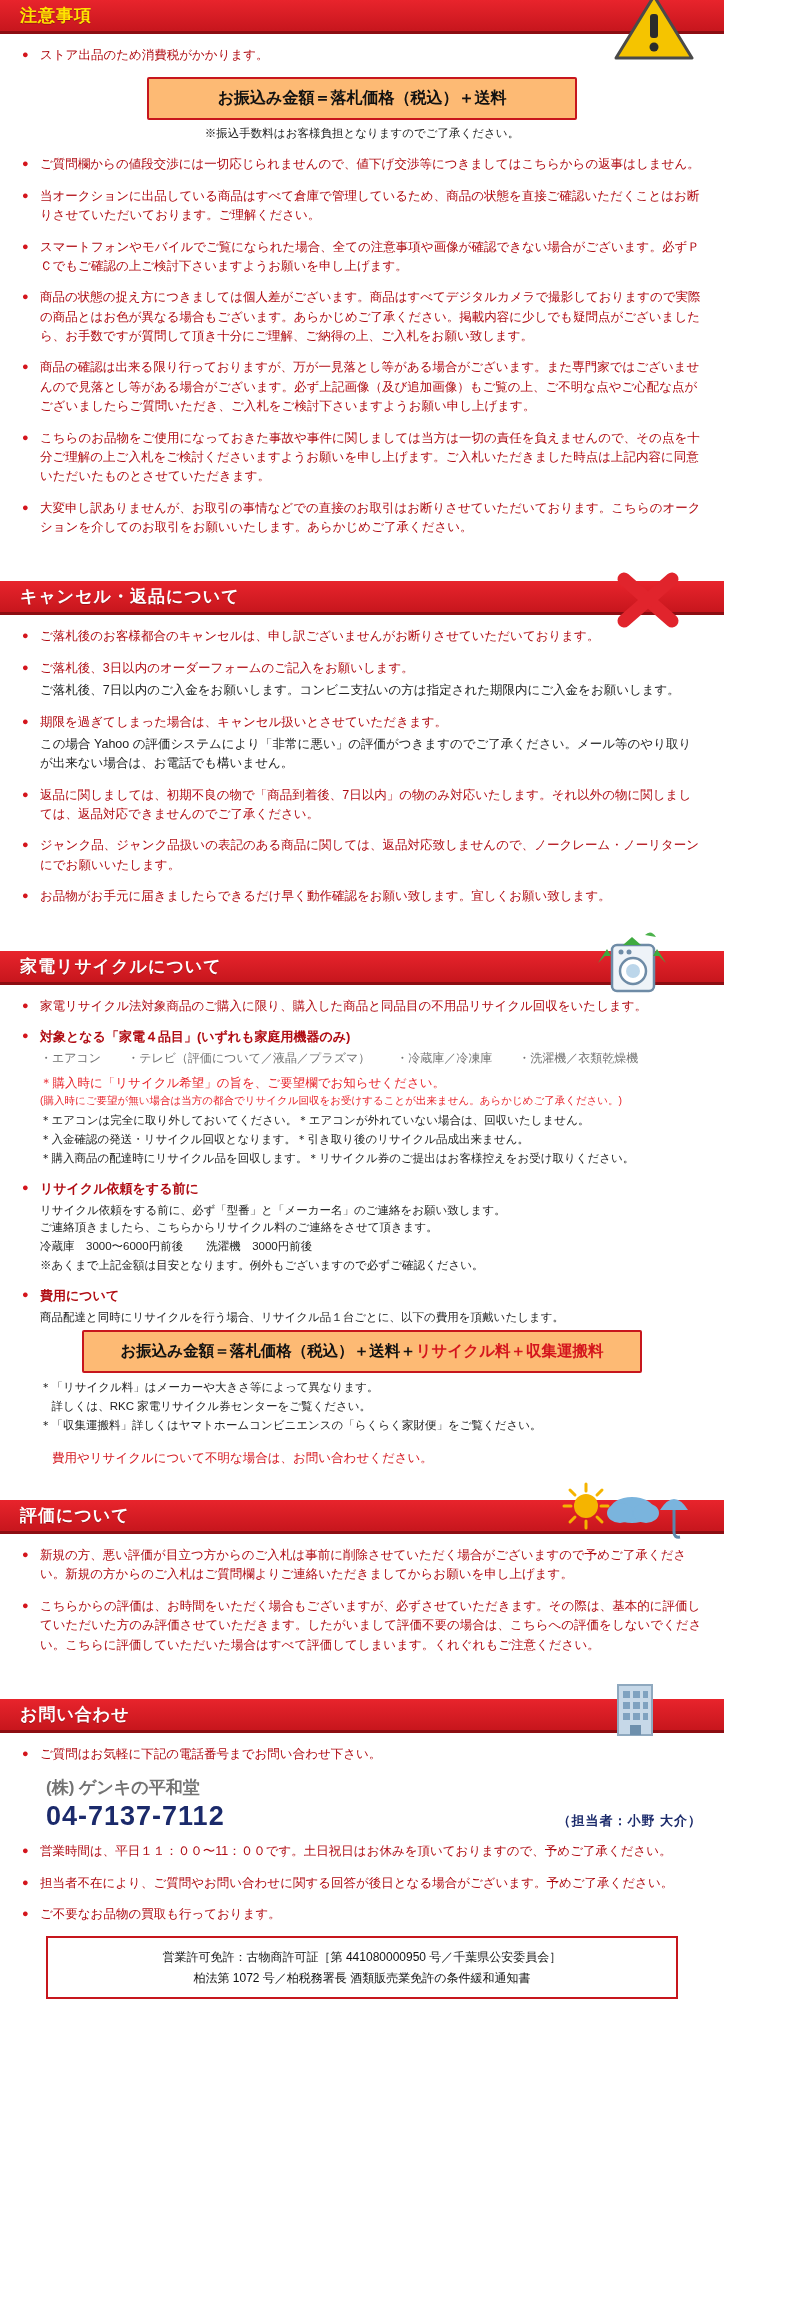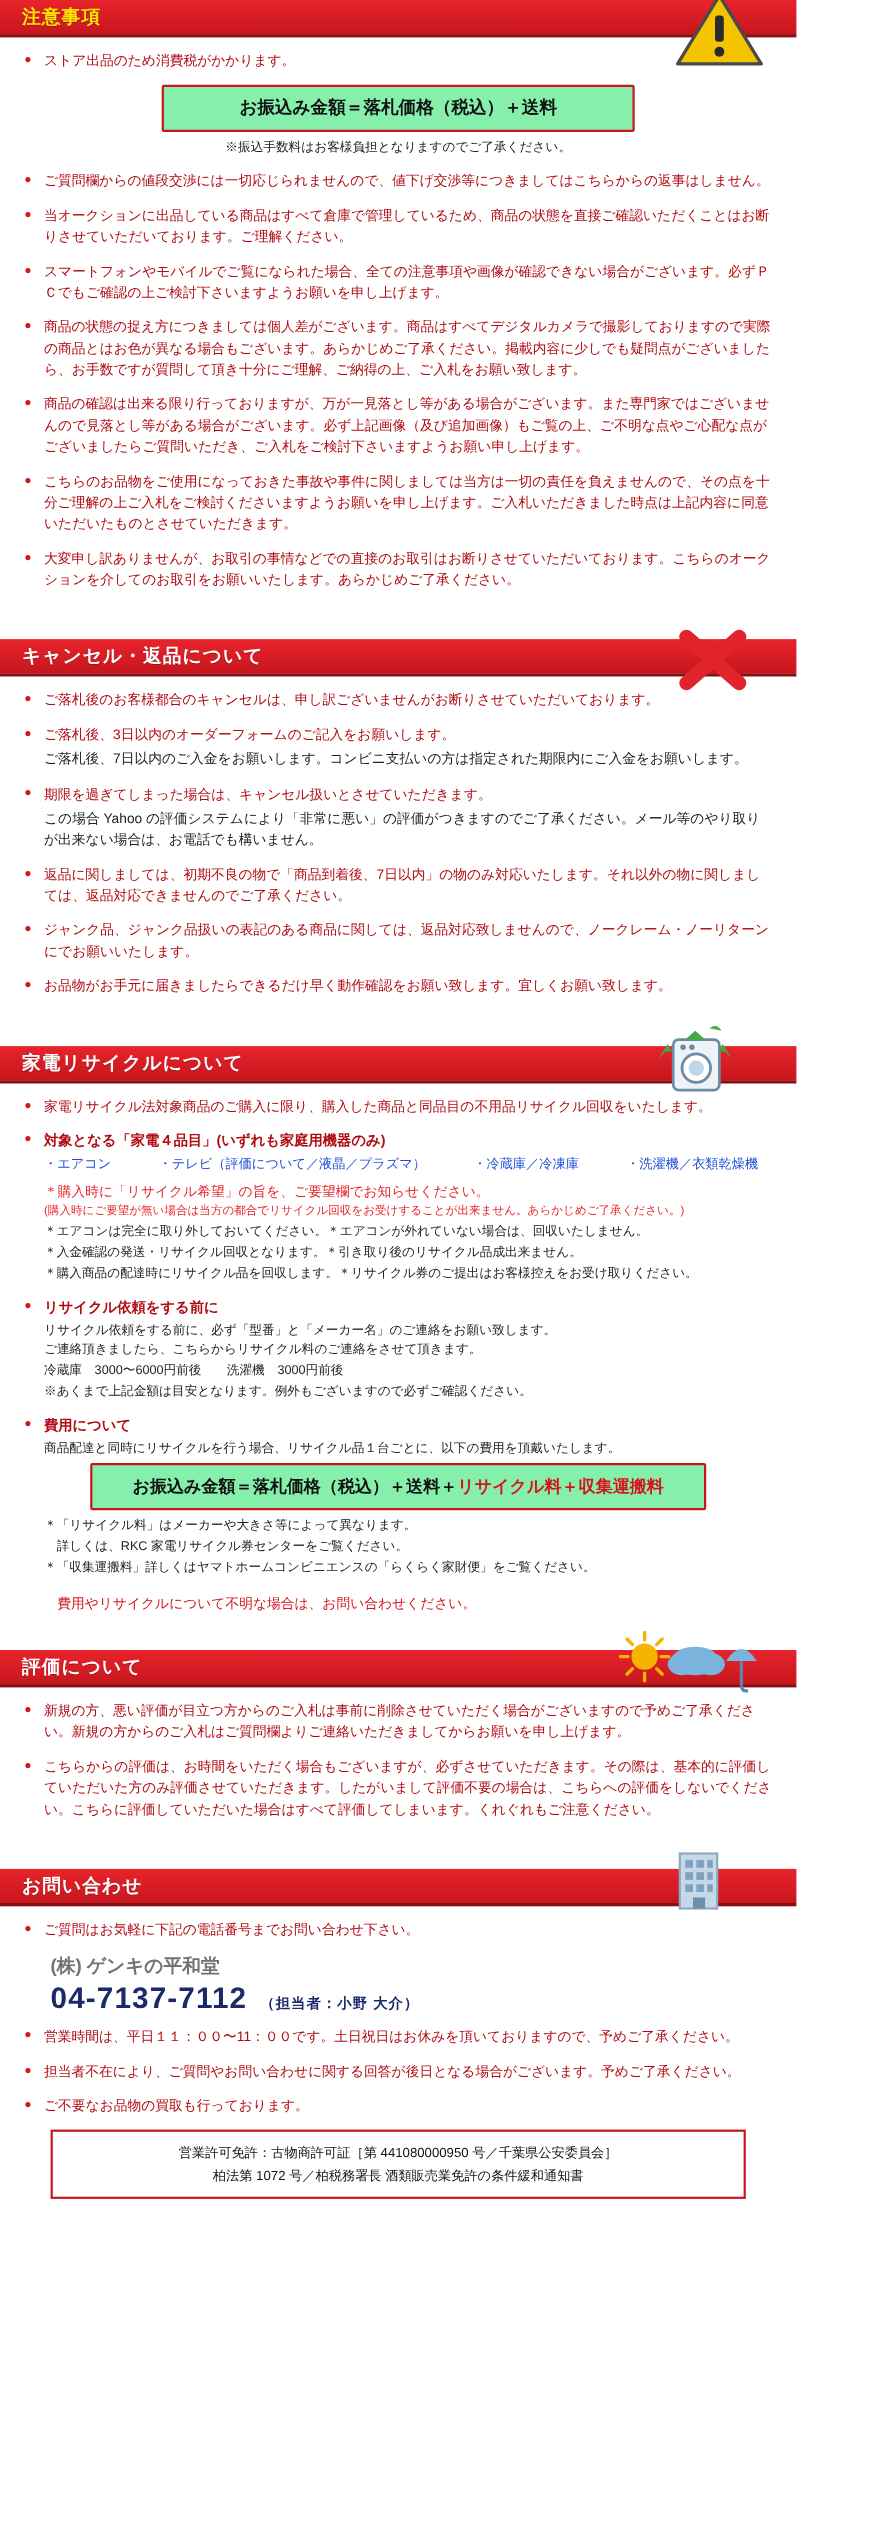--- a/index.html
+++ b/index.html
@@ -74,21 +74,21 @@
     font-size: 12.5px;
     line-height: 1.55;
   }
   .sub.red { color: #d4151d; }
 
   
   .amount-box {
     margin: 4px auto 6px auto;
     width: 430px;
     border: 2px solid #c7161d;
-    background: #86efac;
+    background: #fdba74;
     text-align: center;
     padding: 9px 6px;
     font-size: 16px;
     font-weight: bold;
     color: #111;
     border-radius: 2px;
   }
   .amount-box.wide { width: 560px; font-size: 15.5px; }
   .amount-box .hl { color: #d4151d; }
   .note-right {
@@ -110,33 +110,33 @@
     font-weight: bold;
     color: #b00b12;
     margin: 12px 0 4px 0;
   }
   .li-head::before {
     content: "\25CF";
     position: absolute; left: 0; top: 1px;
     color: #d4151d; font-size: 11px;
   }
   .items-row {
-    font-size: 12px; color: #1d4ed8; margin: 3px 0 6px 0;
-    display: flex; gap: 43px; flex-wrap: wrap; padding-left: 18px; font-family: Liberation Serif, serif;
+    font-size: 12px; color: #737373; margin: 3px 0 6px 0;
+    display: flex; gap: 26px; flex-wrap: wrap; padding-left: 18px; font-family: Liberation Serif, serif;
   }
   .red-em { color: #e8252c; font-size: 12.5px; margin: 8px 0 2px 18px; }
   .tiny-red { color: #e8252c; font-size: 10.5px; margin: 1px 0 4px 18px; }
   .tiny { color: #222; font-size: 11.5px; margin: 2px 0 2px 18px; line-height: 1.5; }
 
   .contact-name {
     font-size: 17px; font-weight: bold; color: #737373; margin: 6px 0 2px 24px;
   }
   .contact-tel {
     font-size: 27px; font-weight: bold; color: #1b2a6b; margin: 0 0 10px 24px;
-    letter-spacing: 1px; display: flex; align-items: baseline; gap: 12px;
+    letter-spacing: 1px; display: flex; align-items: baseline; gap: 12px; justify-content: space-between;
   }
   .contact-tel .person { font-size: 13px; font-weight: bold; }
 
   .license {
     margin: 10px 24px 0 24px;
     border: 2px solid #c7161d;
     padding: 9px 27px;
     text-align: center;
     font-size: 12px;
     color: #111;

